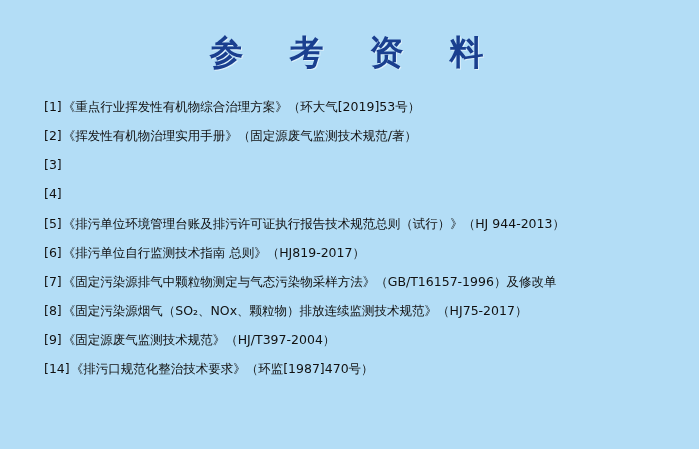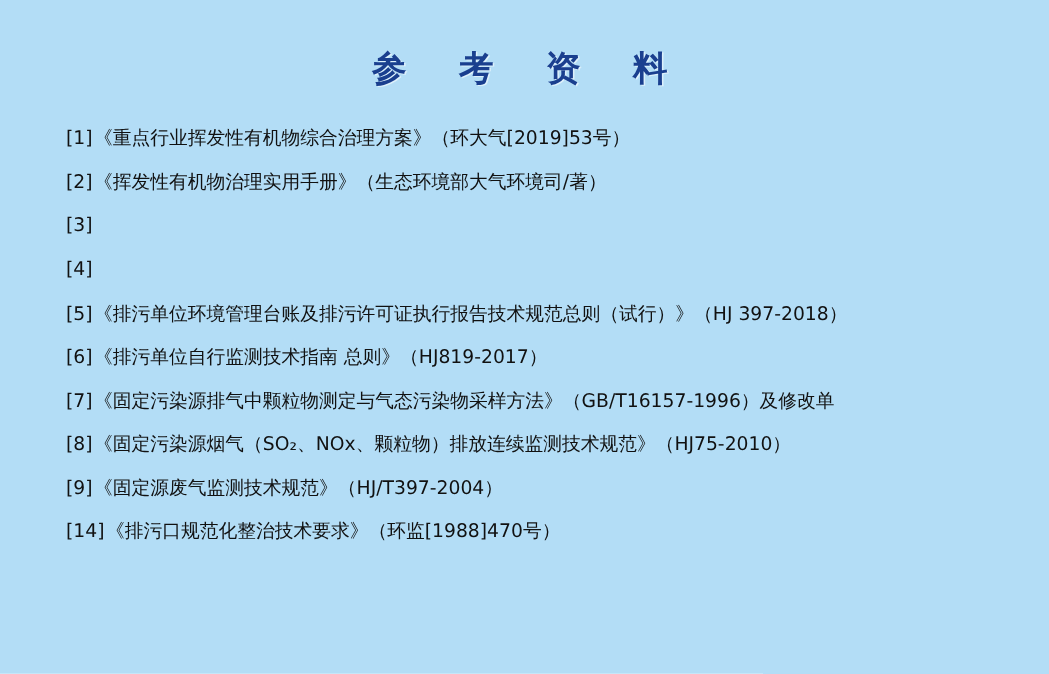--- a/index.html
+++ b/index.html
@@ -18,21 +18,21 @@
     width: 699px;
     height: 449px;
     background: #b3ddf6;
     box-sizing: border-box;
     padding: 18px 30px 10px 30px;
   }
   .slide-title {
     text-align: center;
     font-family: "DejaVu Sans", sans-serif;
     font-weight: bold;
-    font-size: 23px;
+    font-size: 34px;
     letter-spacing: 6px;
     color: #1a3f8f;
     margin: 12px 0 22px 0;
     text-shadow: 1px 1px 0 rgba(255,255,255,0.55);
   }
   .ref-list {
     margin: 0;
     padding: 0 8px 0 14px;
     list-style: none;
   }
@@ -63,47 +63,47 @@
 
   <div class="slide-title">参　考　资　料</div>
 
   <ul class="ref-list">
     <li class="ref-item">
       <span class="ref-num">[1]</span>
       <span class="ref-text">《重点行业挥发性有机物综合治理方案》（环大气[2019]53号）</span>
     </li>
     <li class="ref-item">
       <span class="ref-num">[2]</span>
-      <span class="ref-text">《挥发性有机物治理实用手册》（生态环境部大气环境司/著）</span>
+      <span class="ref-text">《挥发性有机物治理实用手册》（固定源废气监测技术规范/著）</span>
     </li>
     <li class="ref-item">
       <span class="ref-num">[3]</span>
     </li>
     <li class="ref-item">
       <span class="ref-num">[4]</span>
     </li>
     <li class="ref-item">
       <span class="ref-num">[5]</span>
-      <span class="ref-text">《排污单位环境管理台账及排污许可证执行报告技术规范总则（试行）》（HJ 397-2018）</span>
+      <span class="ref-text">《排污单位环境管理台账及排污许可证执行报告技术规范总则（试行）》（HJ 944-2013）</span>
     </li>
     <li class="ref-item">
       <span class="ref-num">[6]</span>
       <span class="ref-text">《排污单位自行监测技术指南 总则》（HJ819-2017）</span>
     </li>
     <li class="ref-item">
       <span class="ref-num">[7]</span>
       <span class="ref-text">《固定污染源排气中颗粒物测定与气态污染物采样方法》（GB/T16157-1996）及修改单</span>
     </li>
     <li class="ref-item">
       <span class="ref-num">[8]</span>
-      <span class="ref-text">《固定污染源烟气（SO₂、NOx、颗粒物）排放连续监测技术规范》（HJ75-2010）</span>
+      <span class="ref-text">《固定污染源烟气（SO₂、NOx、颗粒物）排放连续监测技术规范》（HJ75-2017）</span>
     </li>
     <li class="ref-item">
       <span class="ref-num">[9]</span>
       <span class="ref-text">《固定源废气监测技术规范》（HJ/T397-2004）</span>
     </li>
     <li class="ref-item">
       <span class="ref-num">[14]</span>
-      <span class="ref-text">《排污口规范化整治技术要求》（环监[1988]470号）</span>
+      <span class="ref-text">《排污口规范化整治技术要求》（环监[1987]470号）</span>
     </li>
   </ul>
 
 </div>
 
 </body></html>

